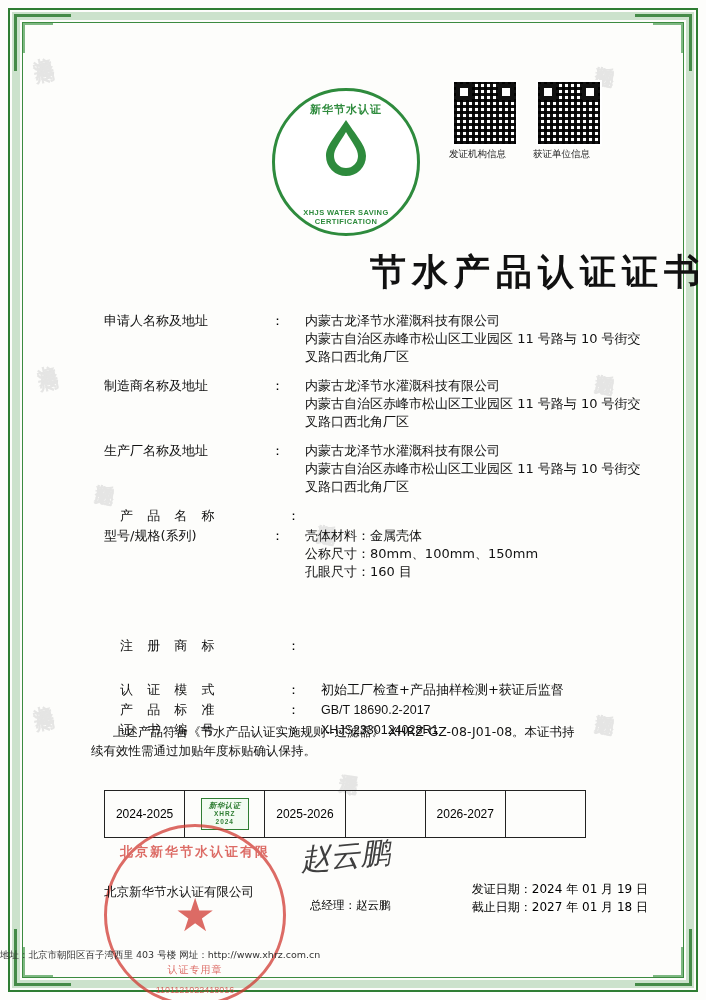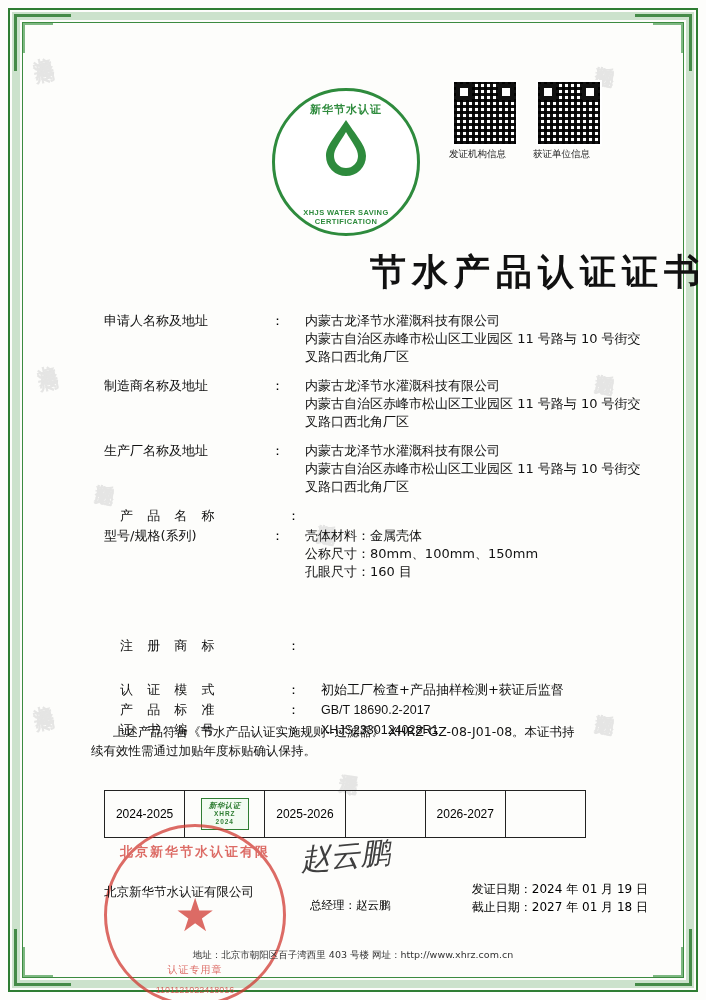--- a/index.html
+++ b/index.html
@@ -202,21 +202,21 @@
   }
   .gm-line{
     position:absolute;left:310px;top:898px;font-size:11.5px;
     font-family:Liberation Serif, serif;
   }
   .dates{
     position:absolute;right:58px;top:880px;text-align:left;
     font-size:12px;line-height:18px;font-family:"DejaVu Sans", sans-serif;
   }
   .addr{
-    position:absolute;left:0;right:0;bottom:38px;text-align:center;
+    position:absolute;left:0;right:0;bottom:38px;text-align:left;
     font-size:9.5px;color:#333;font-family:"DejaVu Sans", sans-serif;
   }
 </style>
 </head>
 <body>
 
 <div class="page">
 
   <div class="border-band"></div>
   <div class="border-outer"></div>

